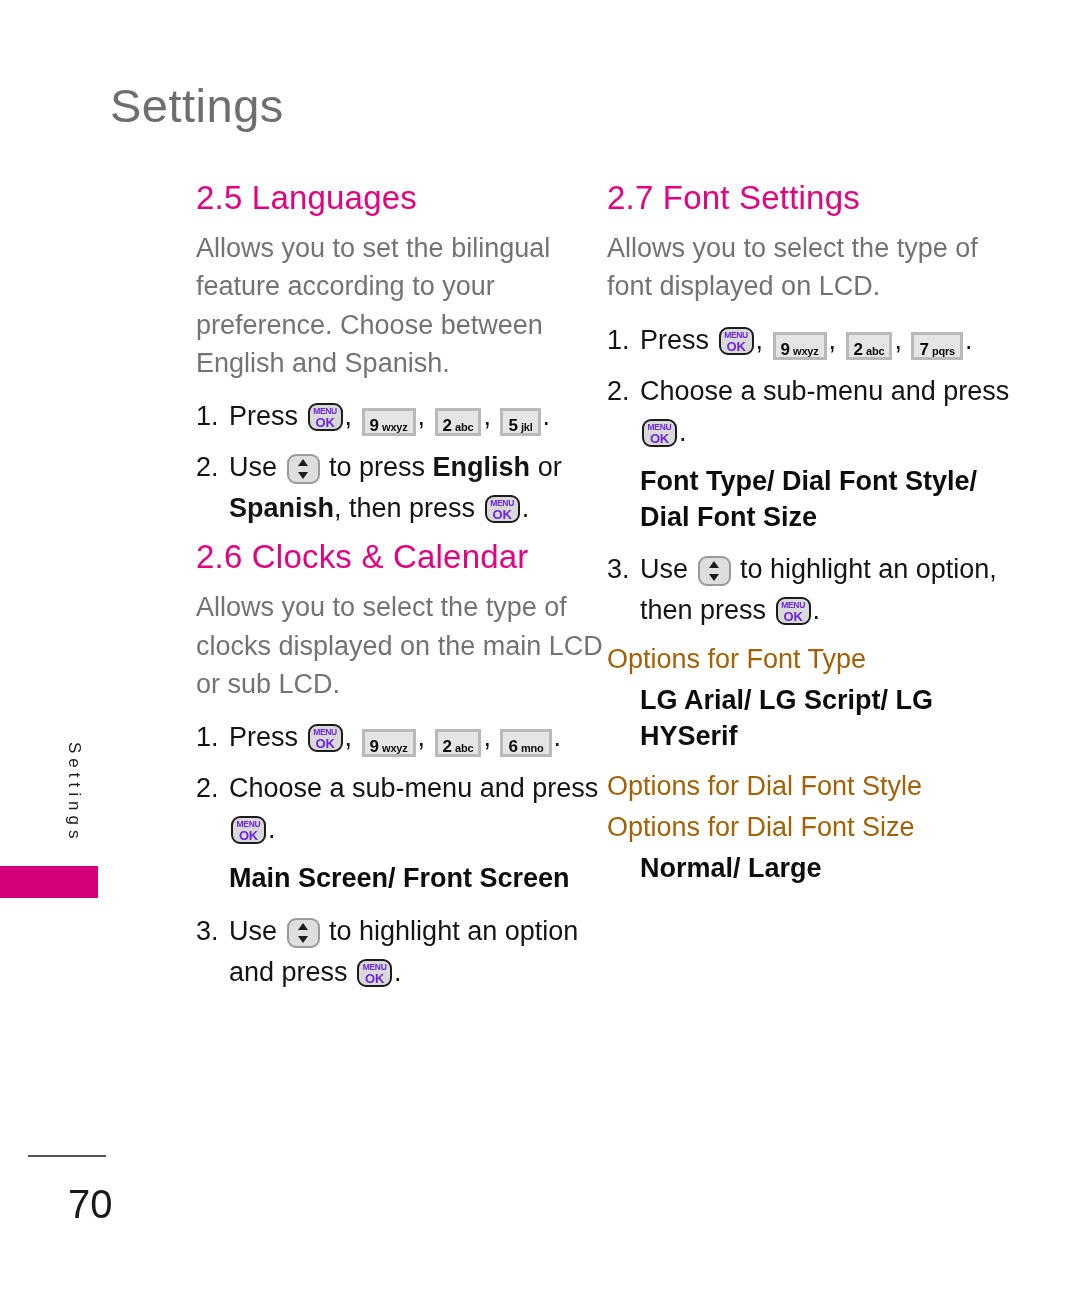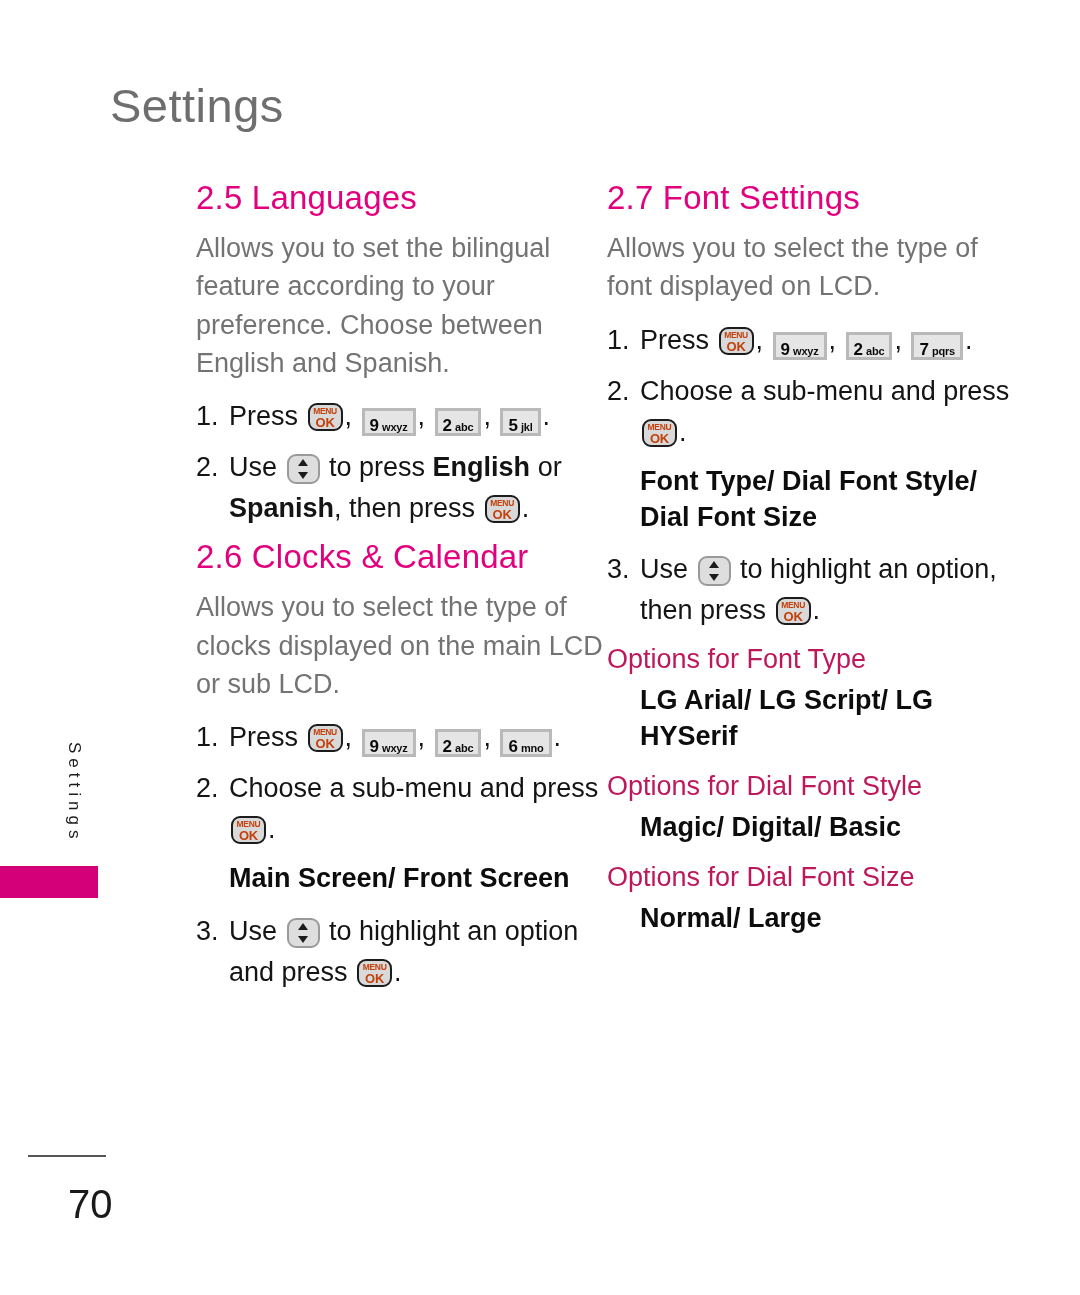--- a/index.html
+++ b/index.html
@@ -96,21 +96,21 @@
     margin: 2px 0 14px 33px;
     font-size: 27px;
     line-height: 1.34;
     font-weight: 700;
     color: #0d0d0d;
   }
   .plain-line {
     margin: 0 0 4px 0;
     font-size: 27px;
     line-height: 1.36;
-    color: #be185d;
+    color: #a16207;
   }
 
   b.inline-bold { font-weight: 700; }
 
   
   .key {
     display: inline-block;
     vertical-align: -6px;
     margin: 0 2px;
   }
@@ -120,21 +120,21 @@
     width: 35px;
     height: 28px;
     border: 2.5px solid #1c1c1c;
     border-radius: 9px;
     background: #d9d9d9;
     text-align: center;
     line-height: 1;
     box-sizing: border-box;
     padding-top: 2px;
     font-weight: 700;
-    color: #c2410c;
+    color: #6d28d9;
     overflow: hidden;
   }
   .key-menuok .m {
     display: block;
     font-size: 8.5px;
     letter-spacing: -0.3px;
     line-height: 9px;
   }
   .key-menuok .k {
     display: block;
@@ -301,21 +301,20 @@
     <span class="num">3.</span><span>Use</span>
     <span class="key key-nav"><i class="tri tri-up"></i><i class="tri tri-dn"></i></span>
     <span>to highlight an option, then press</span>
     <span class="key key-menuok"><span class="m">MENU</span><span class="k">OK</span></span><span>.</span>
   </div>
 
   <div class="plain-line">Options for Font Type</div>
   <div class="option-line">LG Arial/ LG Script/ LG HYSerif</div>
 
   <div class="plain-line">Options for Dial Font Style</div>
-  <div class="option-line">Magic/ Digital/ Basic</div>
 
   <div class="plain-line">Options for Dial Font Size</div>
   <div class="option-line">Normal/ Large</div>
 
 </div>
 
 <div class="footer-rule"></div>
 <div class="page-number">70</div>
 
 </body></html>

